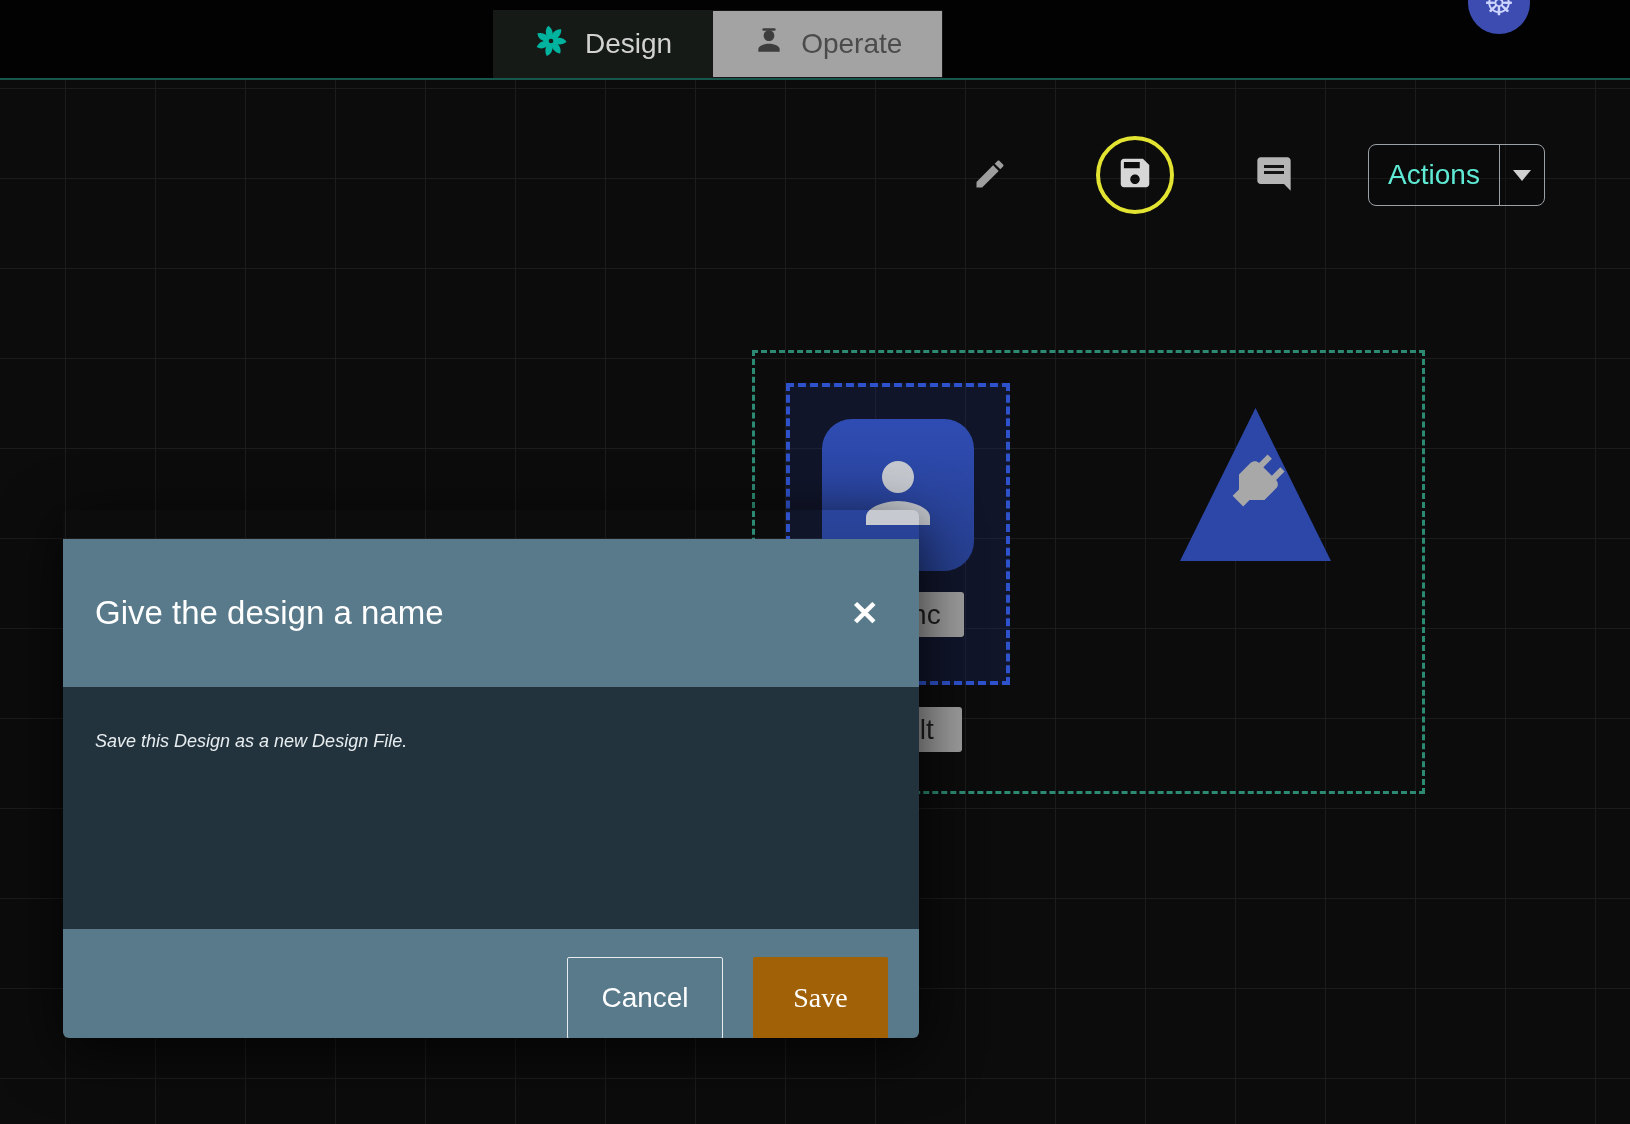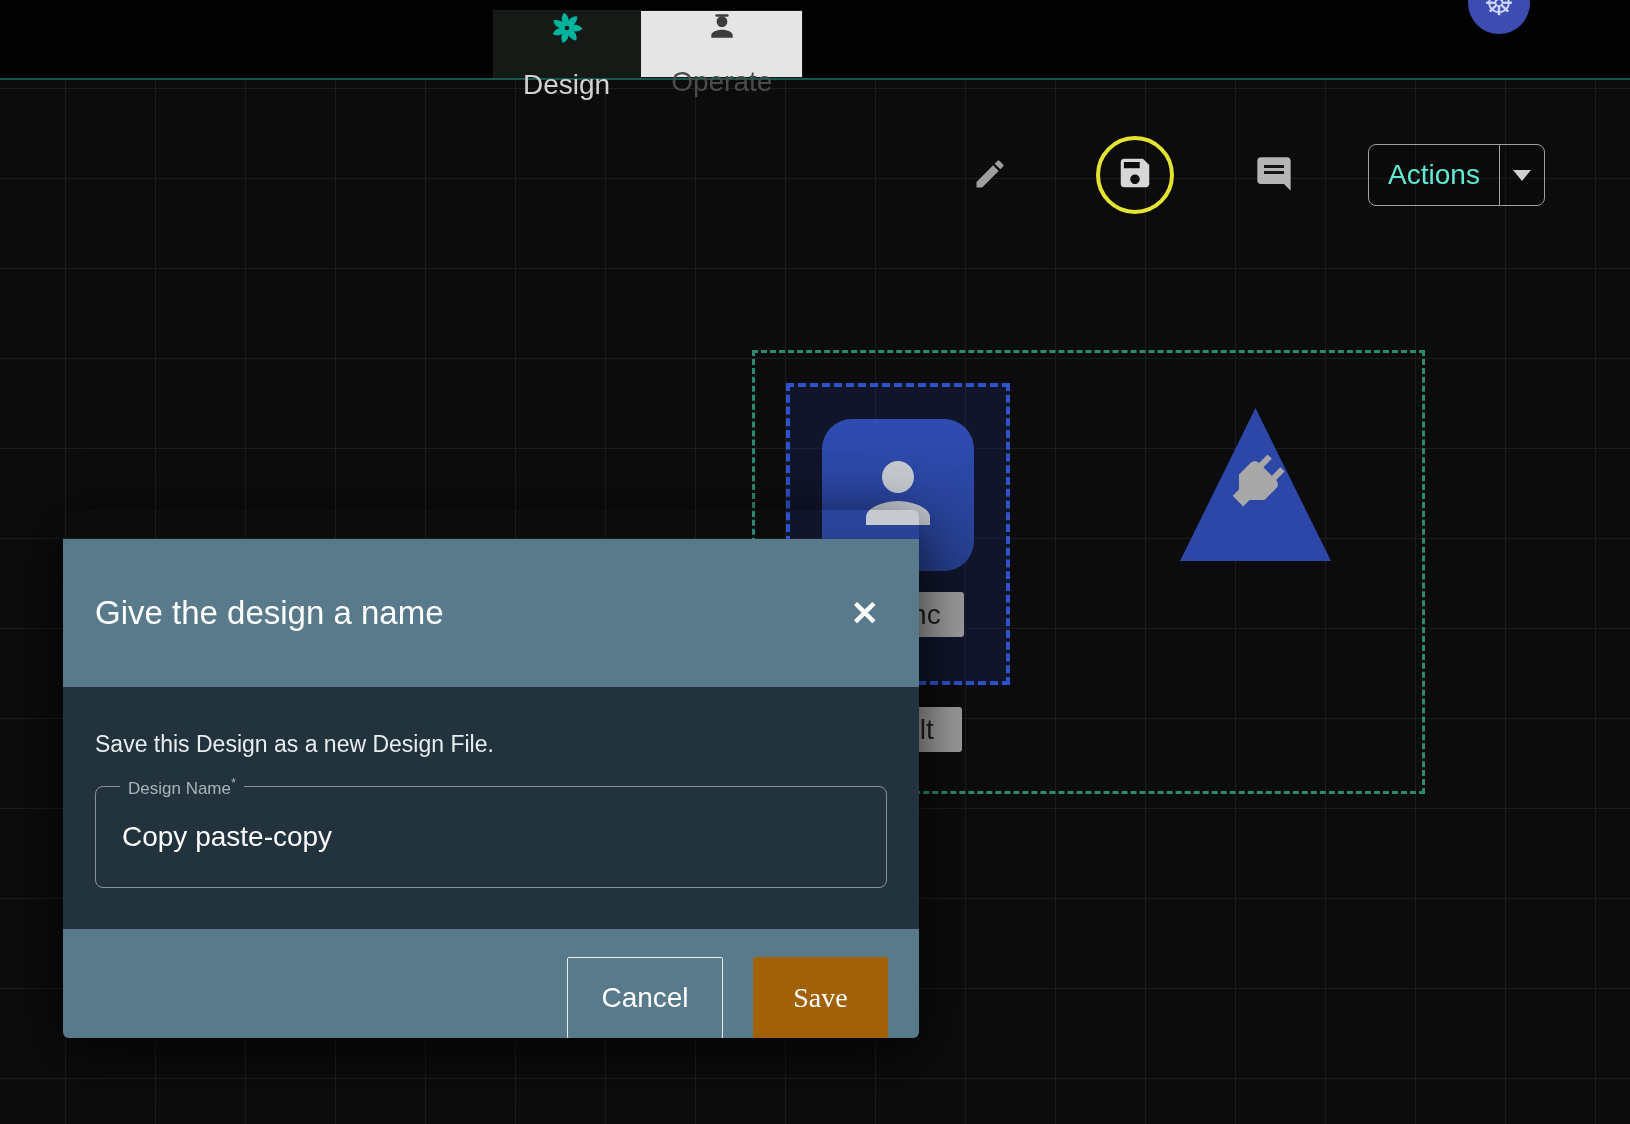--- a/index.html
+++ b/index.html
@@ -2,23 +2,23 @@
 <html><head>
 <meta charset="utf-8">
 <style>
   html,body{margin:0;padding:0;background:#000;}
   *{box-sizing:border-box;font-family:"Liberation Sans",sans-serif;}
   .stage{position:relative;width:1630px;height:1124px;overflow:hidden;background:#050505;}
 
   
   .topbar{position:absolute;top:0;left:0;width:100%;height:80px;background:#020202;border-bottom:2px solid #17564a;z-index:5;}
   .tabs{position:absolute;left:493px;top:10px;height:68px;display:flex;}
-  .tab{height:68px;display:flex;align-items:center;gap:16px;padding:0 30px;font-size:28px;cursor:pointer;flex-direction:column;}
+  .tab{height:68px;display:flex;align-items:center;gap:16px;padding:0 40px;font-size:28px;cursor:pointer;}
   .tab.active{background:#151a17;color:#d2d2d2;}
-  .tab.inactive{background:#e5e5e5;color:#4b4b4b;border:1px solid #161616;}
+  .tab.inactive{background:#a3a3a3;color:#4b4b4b;border:1px solid #161616;}
   .avatar{position:absolute;left:1468px;top:-28px;width:62px;height:62px;border-radius:50%;background:#3c4cb0;
           display:flex;align-items:center;justify-content:center;color:#cdd4ff;font-size:34px;z-index:6;}
 
   
   .canvas{position:absolute;top:80px;left:0;right:0;bottom:0;background-color:#0c0c0c;
     background-image:linear-gradient(#1c1c1c 1px,transparent 1px),linear-gradient(90deg,#1c1c1c 1px,transparent 1px);
     background-size:90px 90px;background-position:65px 8px;}
 
   
   .icon-btn{position:absolute;display:flex;align-items:center;justify-content:center;cursor:pointer;z-index:4;}
@@ -46,21 +46,21 @@
   .api-node{position:absolute;left:1180px;top:408px;width:151px;height:153px;z-index:2;cursor:pointer;}
   .plug-wrap{position:absolute;left:1221px;top:446px;width:72px;height:72px;transform:rotate(45deg);z-index:3;}
 
   
   .modal{position:absolute;left:63px;top:510px;width:856px;height:528px;border-radius:6px;overflow:hidden;z-index:10;
       box-shadow:0 14px 60px rgba(0,0,0,.75);}
   .modal-header{height:148px;background:#587a8b;display:flex;align-items:center;justify-content:space-between;padding:0 40px 0 32px;margin-top:29px;}
   .modal-title{font-size:33px;color:#fff;}
   .modal-close{font-size:34px;font-weight:600;color:#fff;cursor:pointer;line-height:1;}
   .modal-body{height:242px;background:#22333d;padding:44px 32px 0 32px;}
-  .modal-desc{font-size:23px;color:#e8edf0;}
+  .modal-desc{font-size:18px;color:#e8edf0;font-style:italic;}
   .field{position:relative;margin-top:28px;height:102px;border:1px solid #87929a;border-radius:8px;display:flex;align-items:center;}
   .field-label{position:absolute;top:-12px;left:24px;background:#22333d;padding:0 8px;font-size:17px;color:#a9b3b9;}
   .field-label sup{font-size:13px;}
   .field input{flex:1;background:transparent;border:none;outline:none;color:#fdfdfd;font-size:28px;padding:0 26px;}
   .modal-footer{height:138px;background:#587a8b;display:flex;align-items:center;justify-content:flex-end;gap:30px;padding-right:31px;}
   .btn{height:82px;border-radius:2px;font-size:28px;color:#fff;display:flex;align-items:center;justify-content:center;cursor:pointer;}
   .btn-cancel{width:156px;border:1px solid rgba(255,255,255,.85);background:transparent;}
   .btn-save{width:135px;background:#a16207;border:none;font-family:Liberation Serif, serif;}
 </style>
 </head>
@@ -166,26 +166,20 @@
     </svg>
   </div>
 
   <div class="modal">
     <div class="modal-header">
       <span class="modal-title">Give the design a name</span>
       <span class="modal-close">✕</span>
     </div>
     <div class="modal-body">
       <div class="modal-desc">Save this Design as a new Design File.</div>
-      <div class="field">
-        <span class="field-label">
-          <span>Design Name</span><sup>*</sup>
-        </span>
-        <input type="text" value="Copy paste-copy" style="">
-      </div>
     </div>
     <div class="modal-footer">
       <button class="btn btn-cancel">Cancel</button>
       <button class="btn btn-save">Save</button>
     </div>
   </div>
 
 </div>
 
 </body></html>

